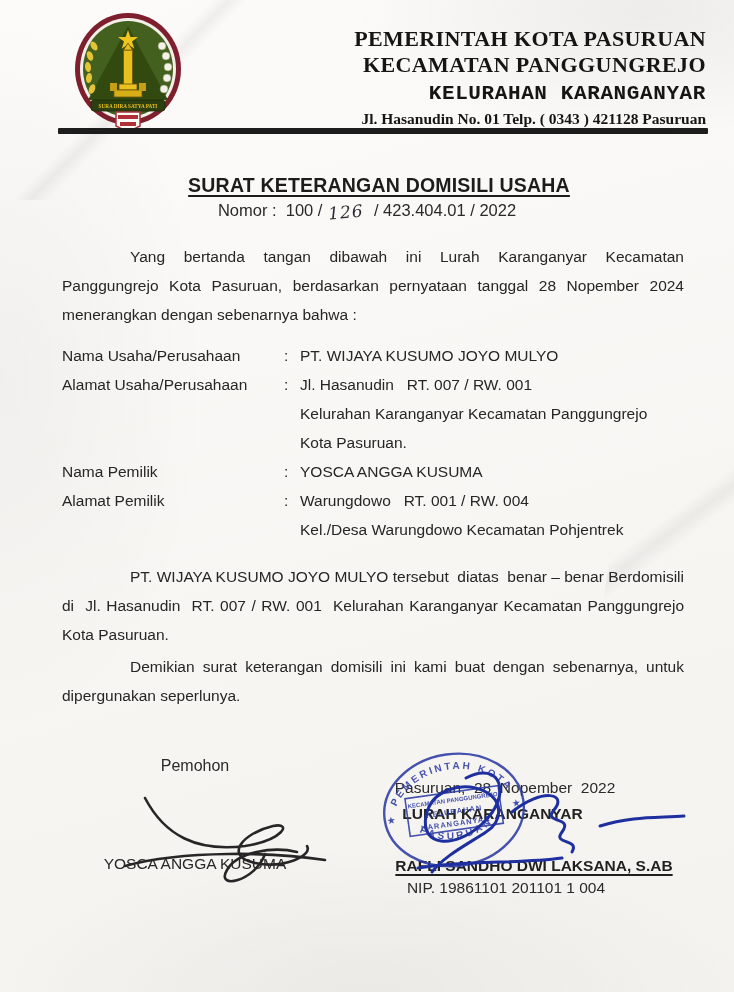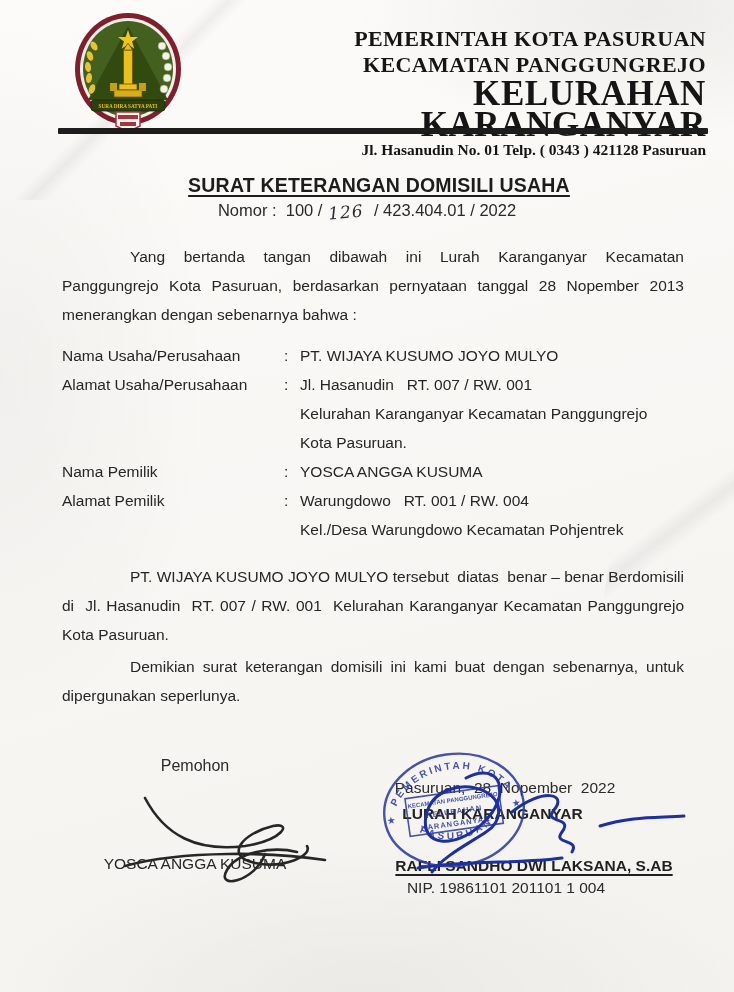--- a/index.html
+++ b/index.html
@@ -27,21 +27,21 @@
   .crease.c1 { left: 0; top: 0; width: 260px; height: 200px; }
   .crease.c2 { right: 0; top: 330px; width: 120px; height: 400px; transform: rotate(8deg); }
 
   
   .logo-wrap { position: absolute; left: 72px; top: 12px; width: 112px; height: 122px; }
   .lh-text {
     position: absolute; left: 186px; right: 28px; top: 26px;
     text-align: right; font-family: "Liberation Serif", serif; color: #151515;
   }
   .lh1, .lh2 { font-size: 22px; font-weight: bold; letter-spacing: 0.4px; line-height: 26px; }
-  .lh3 { font-size: 35px; font-weight: bold; letter-spacing: 0.6px; line-height: 31px; }
+  .lh3 { font-size: 21px; font-weight: bold; letter-spacing: 0.6px; line-height: 31px; font-family: Liberation Mono, monospace; }
   .lh4 { font-size: 15.5px; font-weight: bold; margin-top: 1px; }
   .rule {
     position: absolute; left: 58px; right: 26px; top: 128px; height: 6px;
     background: #1d1d1d;
     border-bottom: 2px solid rgba(29,29,29,0.25);
     border-radius: 1px;
   }
 
   
   .title-block { position: absolute; left: 0; right: 0; top: 174px; text-align: center; }
@@ -155,21 +155,21 @@
   <div class="rule"></div>
 
   <div class="title-block">
     <div class="doc-title">SURAT KETERANGAN DOMISILI USAHA</div>
     <div class="doc-number">
       <span>Nomor :</span>&nbsp;
       <span>100 /</span><span class="handwritten">126</span><span>/ 423.404.01 / 2022</span>
     </div>
   </div>
 
-  <p class="para p1">Yang bertanda tangan dibawah ini Lurah Karanganyar Kecamatan Panggungrejo Kota Pasuruan, berdasarkan pernyataan tanggal 28 Nopember 2013 menerangkan dengan sebenarnya bahwa :</p>
+  <p class="para p1">Yang bertanda tangan dibawah ini Lurah Karanganyar Kecamatan Panggungrejo Kota Pasuruan, berdasarkan pernyataan tanggal 28 Nopember 2024 menerangkan dengan sebenarnya bahwa :</p>
 
   <div class="fields">
     <div class="frow">
       <div class="flabel">Nama Usaha/Perusahaan</div>
       <div class="fsep">:</div>
       <div class="fval">PT. WIJAYA KUSUMO JOYO MULYO</div>
     </div>
     <div class="frow">
       <div class="flabel">Alamat Usaha/Perusahaan</div>
       <div class="fsep">:</div>

